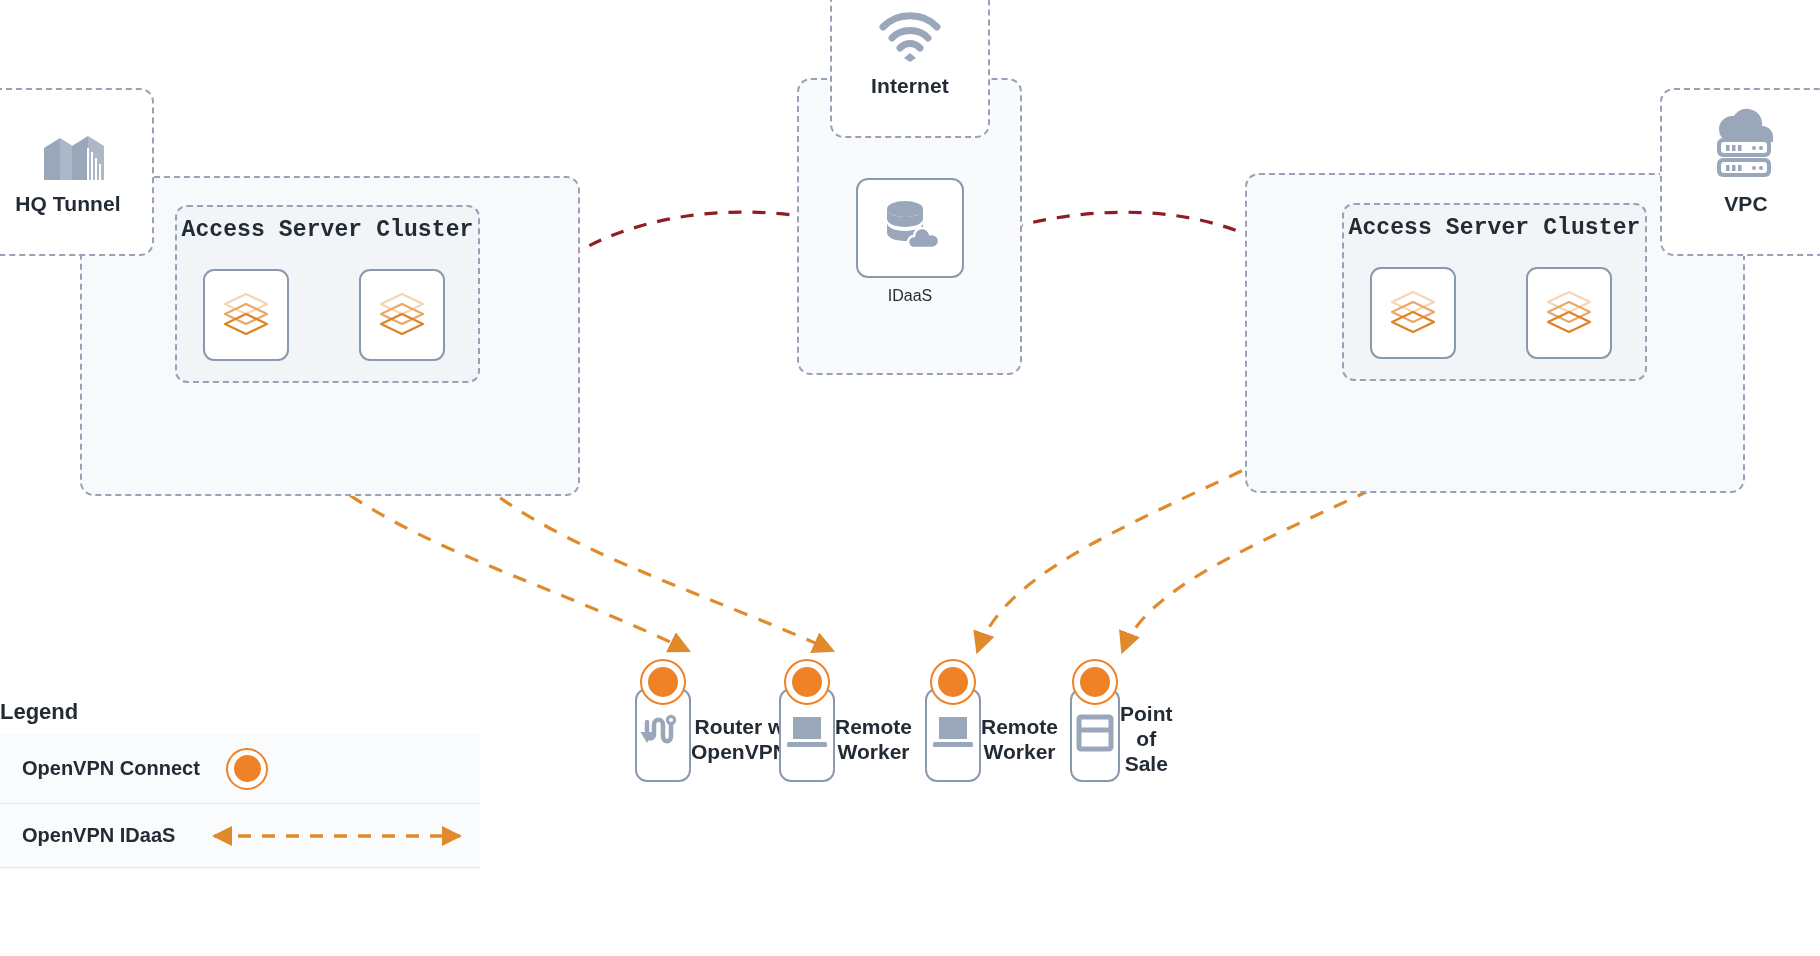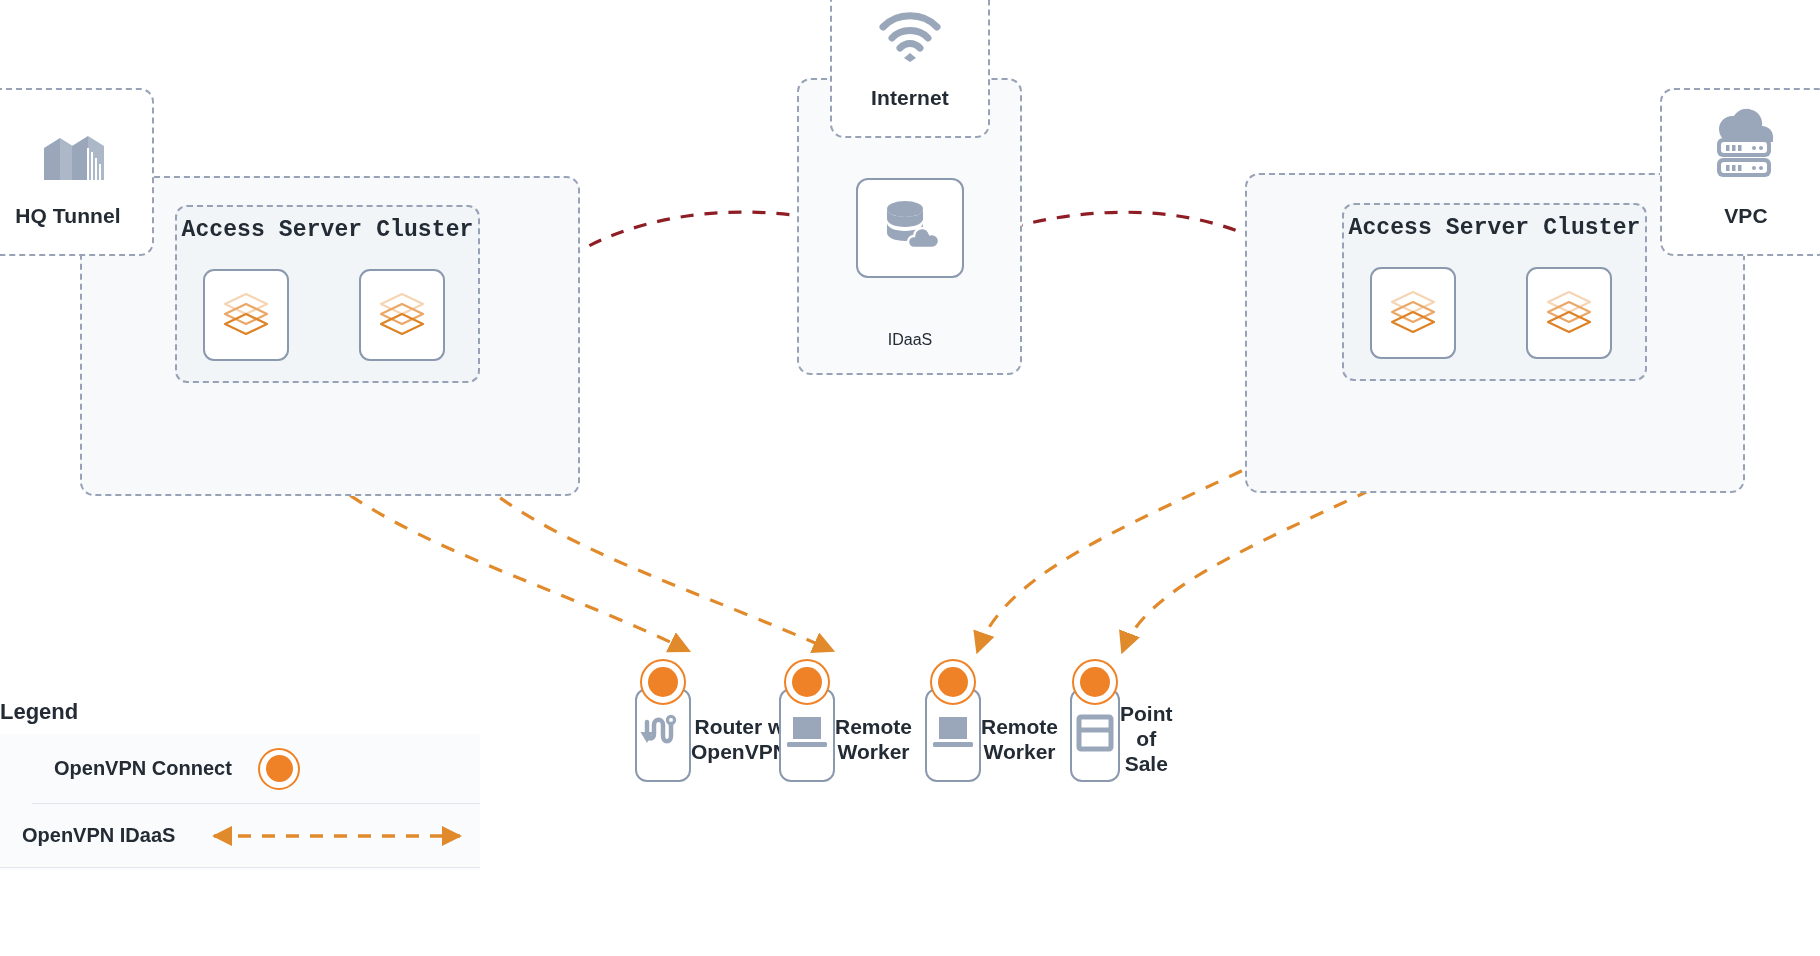--- a/index.html
+++ b/index.html
@@ -50,21 +50,21 @@
     display: flex;
     flex-direction: column;
     align-items: center;
     justify-content: flex-start;
   }
   .chip .chip-icon {
     margin-top: 14px;
     display: block;
   }
   .chip .chip-label {
-    margin-top: 20px;
+    margin-top: 8px;
     font-size: 21px;
     font-weight: 700;
     color: #232b35;
     letter-spacing: .1px;
     text-align: left;
     line-height: 1.12;
   }
 
   
   .cluster {
@@ -317,21 +317,21 @@
           <path d="M6 17 C 20 2, 46 2, 60 17"></path>
           <path d="M15 28 C 24 18, 42 18, 51 28"></path>
           <path d="M23 38 C 29 32, 37 32, 43 38"></path>
         </g>
         <path d="M33 43 L39 48 L33 52 L27 48 Z" fill="#9aa7bb"></path>
       </svg>
     </span>
     <span class="chip-label">Internet</span>
   </div>
 
-  <div style="position:absolute; left:856px; top:178px; width:108px; display:flex; flex-direction:column; align-items:center;gap:44px;">
+  <div style="position:absolute; left:856px; top:178px; width:108px; display:flex; flex-direction:column; align-items:center;">
     <div style="width:108px; height:100px; border:2.5px solid #8b99ae; border-radius:12px; background:#fff; display:flex; align-items:center; justify-content:center; box-sizing:border-box;">
       <span>
         <svg width="62" height="58" viewBox="0 0 62 58">
           <g fill="#9aa7bb">
             <ellipse cx="26" cy="12" rx="18" ry="8"></ellipse>
             <path d="M8 12 L8 22 C 8 26.4 16 30 26 30 C 36 30 44 26.4 44 22 L44 12 C 44 16.4 36 20 26 20 C 16 20 8 16.4 8 12 Z"></path>
             <path d="M8 26 L8 36 C 8 40.4 16 44 26 44 C 36 44 44 40.4 44 36 L44 26 C 44 30.4 36 34 26 34 C 16 34 8 30.4 8 26 Z"></path>
           </g>
           <path d="M43 31 C 38.6 31 35 34.6 35 39 C 31.7 39 29 41.7 29 45 C 29 48.3 31.7 51 35 51 L53 51 C 56.9 51 60 47.9 60 44 C 60 40.1 56.9 37 53 37 C 52.3 37 51.6 37.1 51 37.3 C 49.7 33.6 46.6 31 43 31 Z" fill="#9aa7bb" stroke="#ffffff" stroke-width="2.4"></path>
         </svg>
@@ -457,21 +457,21 @@
     <div class="device-label">Point of
 Sale</div>
   </div>
 
   <div id="legend">
     <div class="legend-head">
       <span class="legend-title">Legend</span>
     </div>
     <div class="legend-body">
 
-      <div class="legend-row" style="height:70px;margin-left:32px;">
+      <div class="legend-row" style="height:70px;">
         <span class="legend-label">OpenVPN Connect</span>
         <span class="legend-sample" style="justify-content:flex-start; padding-left:24px;">
           <span class="lg-badge">
               <i></i>
             </span>
         </span>
       </div>
 
       <div class="legend-row">
         <span class="legend-label">OpenVPN IDaaS</span>

